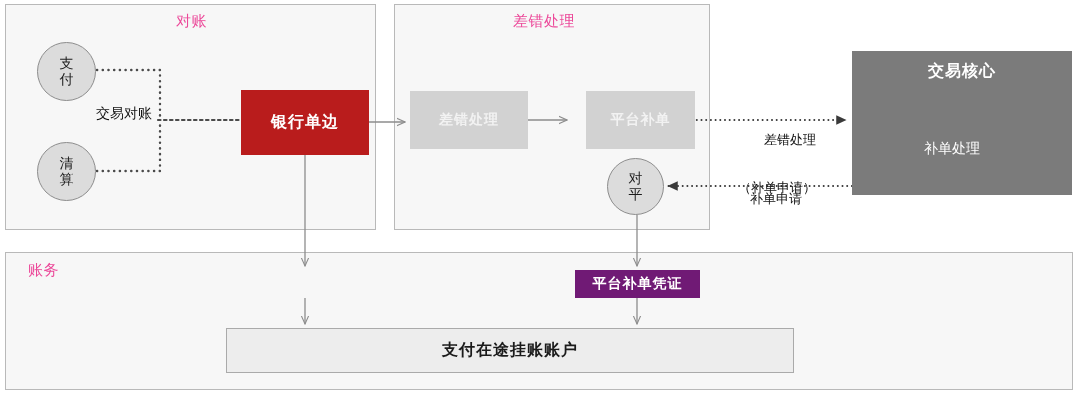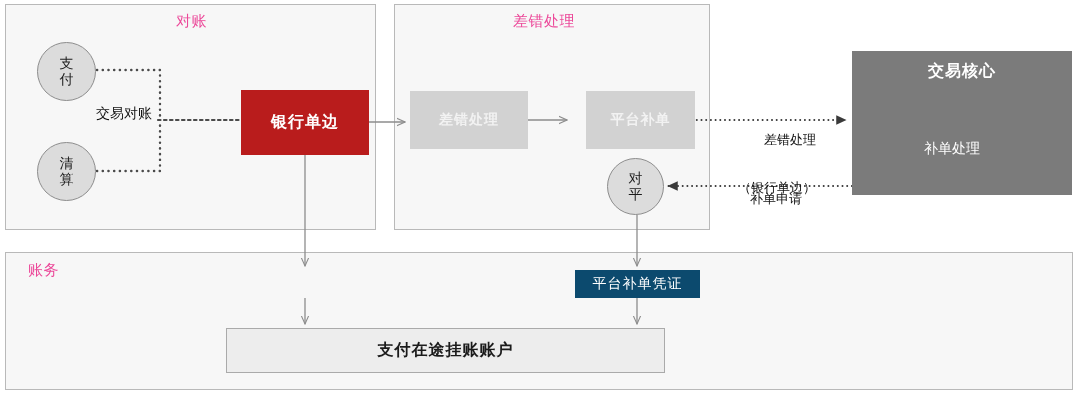--- a/index.html
+++ b/index.html
@@ -47,24 +47,24 @@
   }
   .node-dark {
     background: #b91c1c;
     color: #ffffff;
     font-size: 16px;
     font-weight: bold;
     letter-spacing: 1px;
     text-align: right;
   }
   .node-mid {
-    background: #0c4a6e;
-    color: #ffffff;
-    font-size: 14px;
-    font-weight: normal;
+    background: #701a75;
+    color: #ffffff;
+    font-size: 14px;
+    font-weight: bold;
     letter-spacing: 1px;
   }
   .node-light {
     background: #d2d2d2;
     color: #f2f2f2;
     font-size: 14px;
     font-weight: bold;
     letter-spacing: 1px;
   }
   .node-core {
@@ -201,24 +201,24 @@
   </div>
 
   <div class="node node-core" style="left:852px; top:51px; width:220px; height:144px;">
     <div class="core-title">交易核心</div>
     <div class="core-sub" style="left:40px; top:89px;margin-left:32px;">补单处理</div>
   </div>
 
 
   <div class="node node-mid" style="left:575px; top:270px; width:125px; height:28px;">平台补单凭证</div>
 
-  <div class="box-account" style="left:226px; top:328px; width:439px; height:45px;">支付在途挂账账户</div>
+  <div class="box-account" style="left:226px; top:328px; width:568px; height:45px;">支付在途挂账账户</div>
 
   <div class="edge-label" style="left:96px; top:105px; font-size:14px;">交易对账</div>
 
   <div class="edge-label" style="left:738px; top:99px;">
     <div>差错处理</div>
-    <div>（银行单边）</div>
+    <div>（补单申请）</div>
   </div>
 
   <div class="edge-label" style="left:750px; top:191px;">补单申请</div>
 
 </div>
 
 </body></html>

